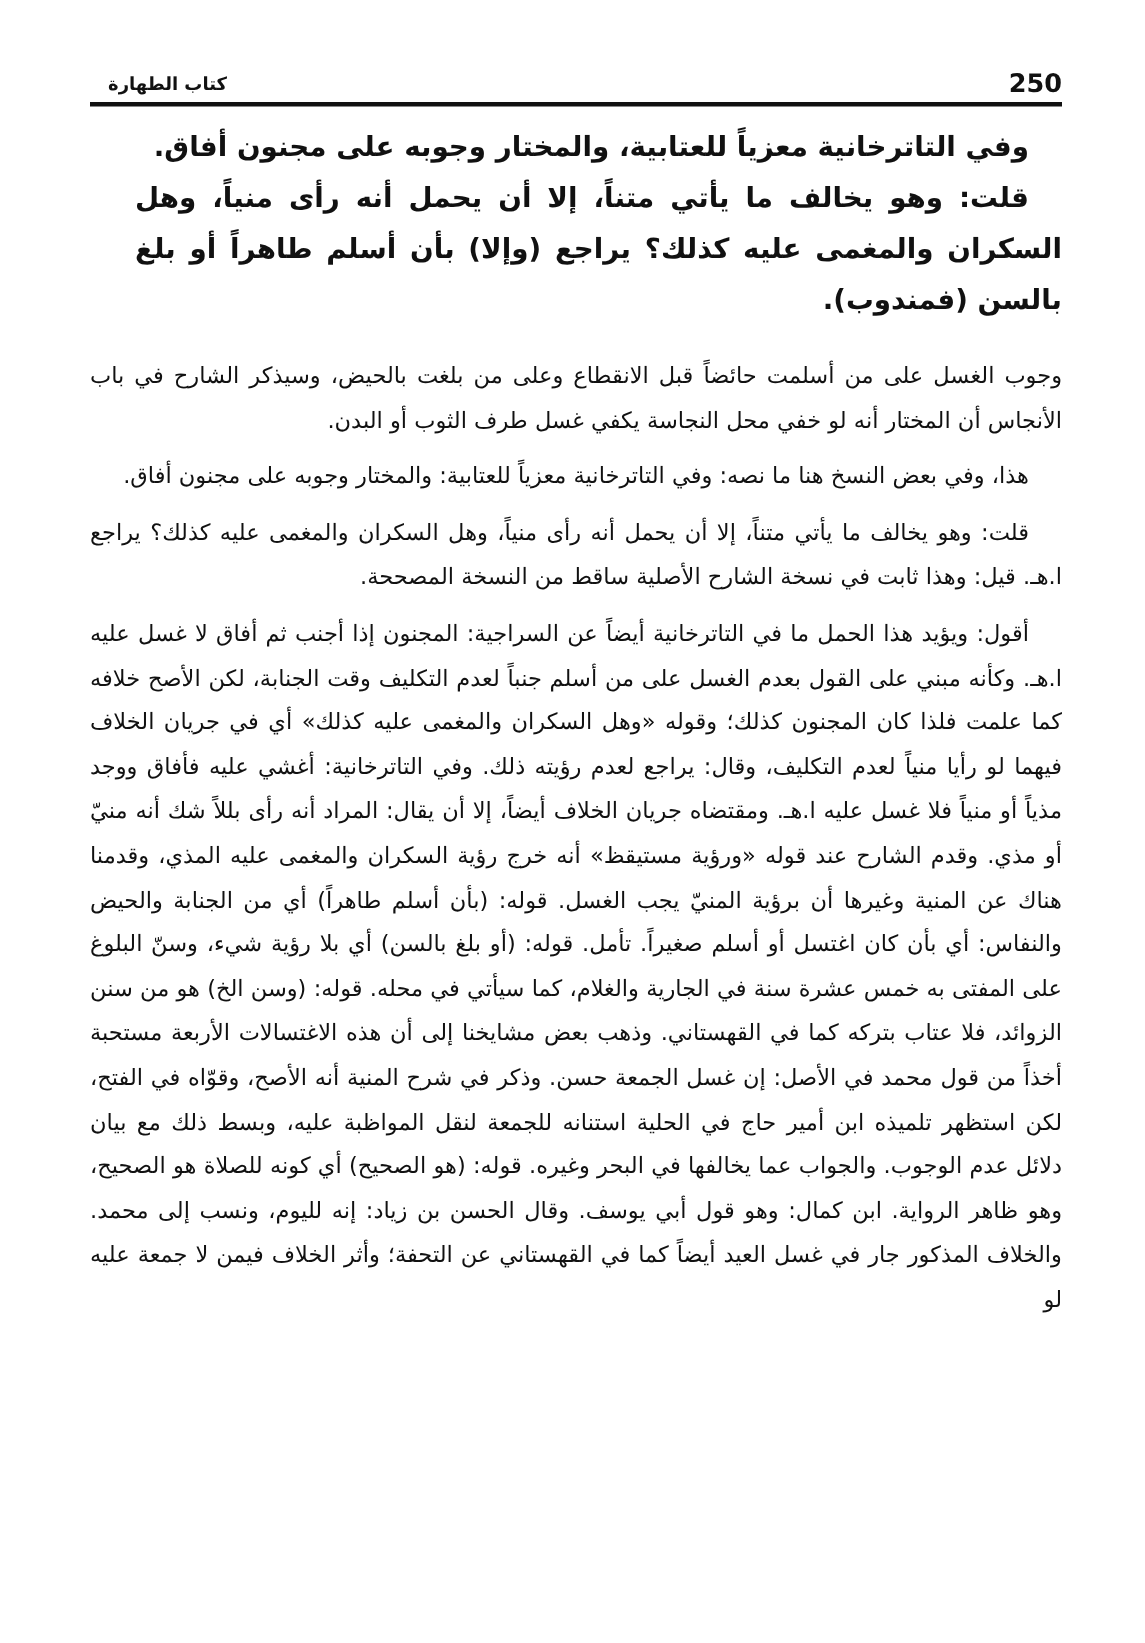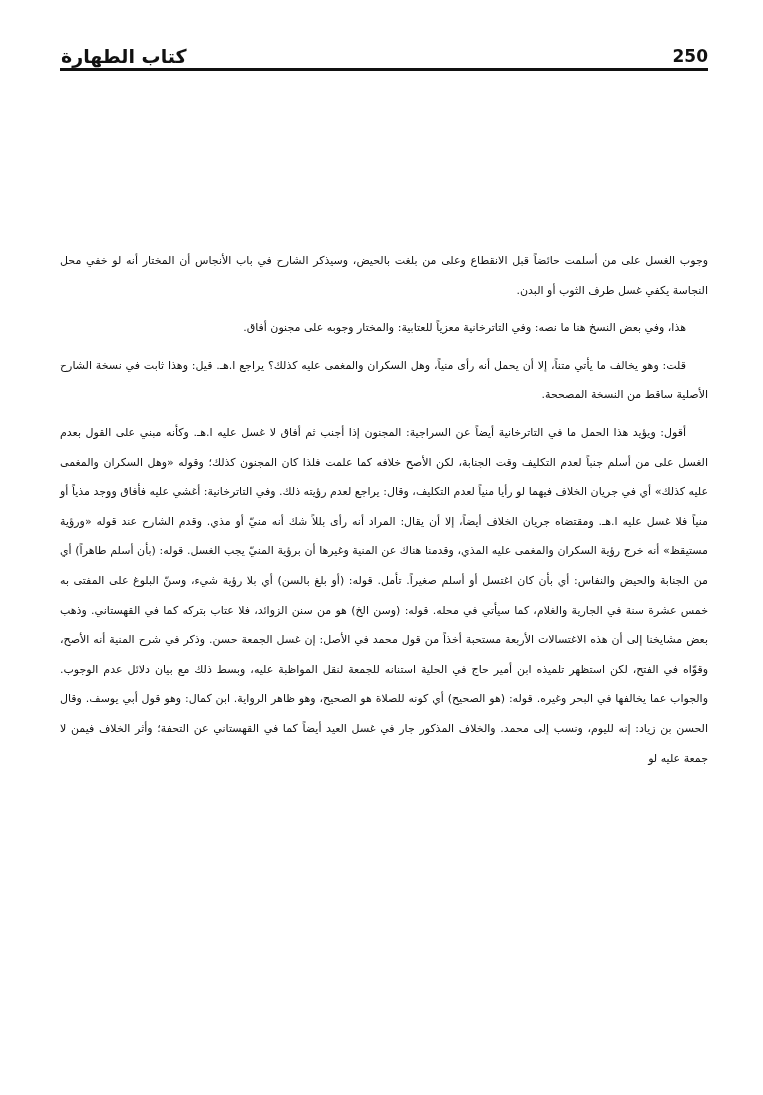--- a/index.html
+++ b/index.html
@@ -34,23 +34,23 @@
     .page-number {
       position: absolute;
       right: 0;
       top: 0;
       font-size: 17px;
       font-weight: bold;
       line-height: 20px;
     }
     .book-title {
       position: absolute;
-      left: 1px;
+      left: 12px;
       top: 0;
-      font-size: 19px;
+      font-size: 12px;
       font-weight: bold;
       line-height: 20px;
     }
     .matn {
       position: absolute;
       top: 82px;
       left: 30px;
       right: 0;
       font-size: 18.5px;
       font-weight: bold;
@@ -74,24 +74,24 @@
     }
     .matn-heading span {
       display: block;
       padding-right: 110px;
       font-size: 17px;
       font-weight: bold;
       line-height: 28px;
     }
     .sharh {
       position: absolute;
-      top: 246px;
+      top: 236px;
       left: 0;
       right: 0;
-      font-size: 11px;
+      font-size: 15px;
       line-height: 29.6px;
       text-align: justify;
       text-align-last: right;
     }
     .sharh p {
       margin: 0 0 8px 0;
     }
     .sharh p.indent {
       text-indent: 22px;
     }
@@ -102,20 +102,24 @@
 </head>
 <body>
 
 <div class="page">
 
   <div class="running-head">
     <span class="page-number">250</span>
     <span class="book-title">كتاب الطهارة</span>
   </div>
 
+  <div class="matn">
+    <p class="indent">وفي التاترخانية معزياً للعتابية، والمختار وجوبه على مجنون أفاق.</p>
+    <p class="indent">قلت: وهو يخالف ما يأتي متناً، إلا أن يحمل أنه رأى منياً، وهل السكران والمغمى عليه كذلك؟ يراجع (وإلا) بأن أسلم طاهراً أو بلغ بالسن (فمندوب).</p>
+  </div>
 
 
   <div class="sharh">
     <p>وجوب الغسل على من أسلمت حائضاً قبل الانقطاع وعلى من بلغت بالحيض، وسيذكر الشارح في باب الأنجاس أن المختار أنه لو خفي محل النجاسة يكفي غسل طرف الثوب أو البدن.</p>
     <p class="indent">هذا، وفي بعض النسخ هنا ما نصه: وفي التاترخانية معزياً للعتابية: والمختار وجوبه على مجنون أفاق.</p>
     <p class="indent">قلت: وهو يخالف ما يأتي متناً، إلا أن يحمل أنه رأى منياً، وهل السكران والمغمى عليه كذلك؟ يراجع ا.هـ. قيل: وهذا ثابت في نسخة الشارح الأصلية ساقط من النسخة المصححة.</p>
     <p class="indent tight">أقول: ويؤيد هذا الحمل ما في التاترخانية أيضاً عن السراجية: المجنون إذا أجنب ثم أفاق لا غسل عليه ا.هـ. وكأنه مبني على القول بعدم الغسل على من أسلم جنباً لعدم التكليف وقت الجنابة، لكن الأصح خلافه كما علمت فلذا كان المجنون كذلك؛ وقوله «وهل السكران والمغمى عليه كذلك» أي في جريان الخلاف فيهما لو رأيا منياً لعدم التكليف، وقال: يراجع لعدم رؤيته ذلك. وفي التاترخانية: أغشي عليه فأفاق ووجد مذياً أو منياً فلا غسل عليه ا.هـ. ومقتضاه جريان الخلاف أيضاً، إلا أن يقال: المراد أنه رأى بللاً شك أنه منيّ أو مذي. وقدم الشارح عند قوله «ورؤية مستيقظ» أنه خرج رؤية السكران والمغمى عليه المذي، وقدمنا هناك عن المنية وغيرها أن برؤية المنيّ يجب الغسل. قوله: (بأن أسلم طاهراً) أي من الجنابة والحيض والنفاس: أي بأن كان اغتسل أو أسلم صغيراً. تأمل. قوله: (أو بلغ بالسن) أي بلا رؤية شيء، وسنّ البلوغ على المفتى به خمس عشرة سنة في الجارية والغلام، كما سيأتي في محله. قوله: (وسن الخ) هو من سنن الزوائد، فلا عتاب بتركه كما في القهستاني. وذهب بعض مشايخنا إلى أن هذه الاغتسالات الأربعة مستحبة أخذاً من قول محمد في الأصل: إن غسل الجمعة حسن. وذكر في شرح المنية أنه الأصح، وقوّاه في الفتح، لكن استظهر تلميذه ابن أمير حاج في الحلية استنانه للجمعة لنقل المواظبة عليه، وبسط ذلك مع بيان دلائل عدم الوجوب. والجواب عما يخالفها في البحر وغيره. قوله: (هو الصحيح) أي كونه للصلاة هو الصحيح، وهو ظاهر الرواية. ابن كمال: وهو قول أبي يوسف. وقال الحسن بن زياد: إنه لليوم، ونسب إلى محمد. والخلاف المذكور جار في غسل العيد أيضاً كما في القهستاني عن التحفة؛ وأثر الخلاف فيمن لا جمعة عليه لو</p>
   </div>
 
 </div>

